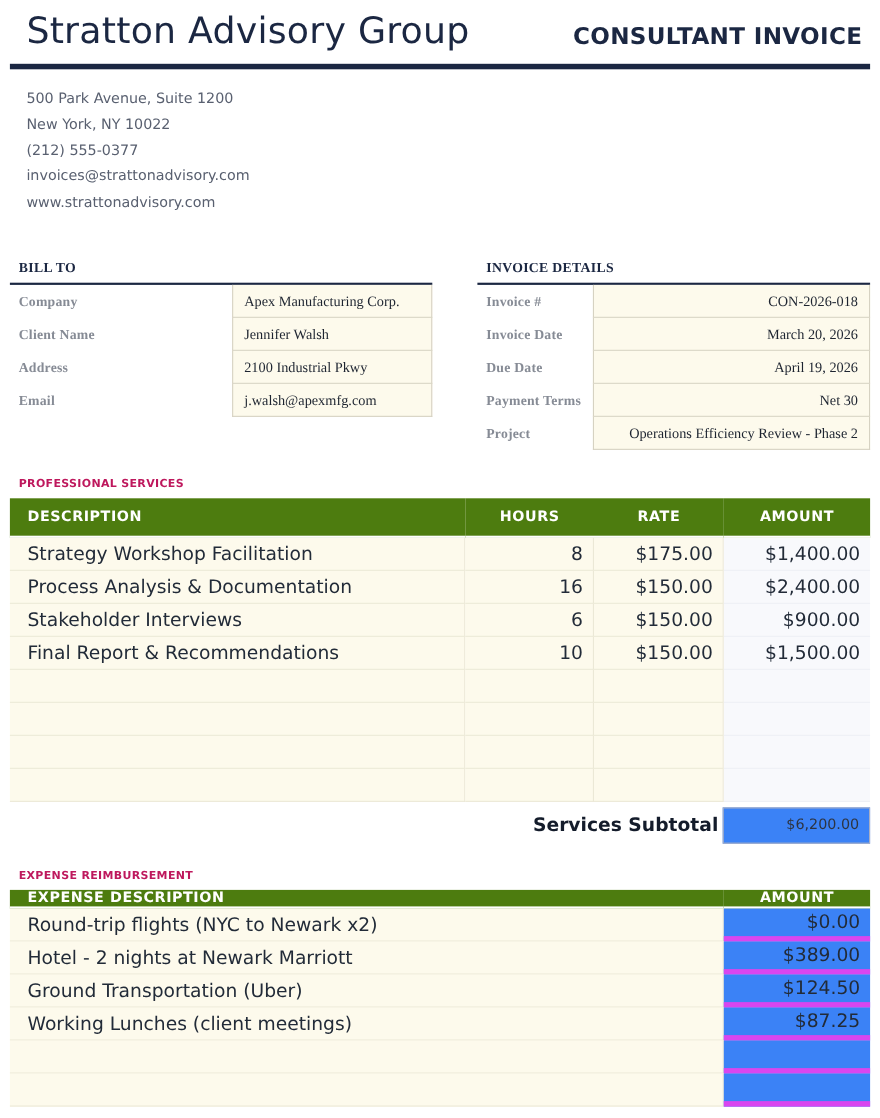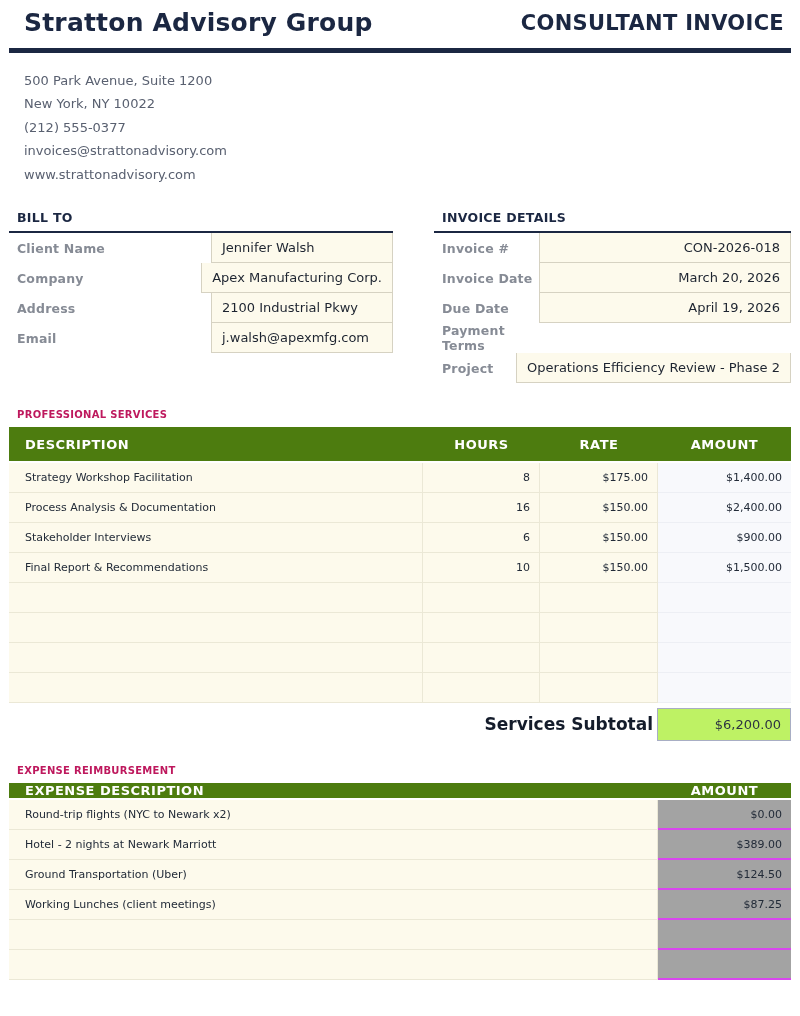--- a/index.html
+++ b/index.html
@@ -6,28 +6,28 @@
   html,body { background:#ffffff; }
   body {
     width:800px; height:1016px; overflow:hidden;
     font-family:"DejaVu Sans","Liberation Sans",sans-serif;
     color:#1e2735;
   }
   .page { width:800px; height:1016px; padding:6px 9px 0 9px; background:#fff; }
 
   
   .header-row { display:flex; justify-content:space-between; align-items:flex-end; padding:2px 7px 0 15px; }
-  .company-name { font-size:25px; font-weight:bold; color:#1b2742; letter-spacing:.2px; }
+  .company-name { font-size:33px; font-weight:normal; color:#1b2742; letter-spacing:.2px; }
   .doc-title { font-size:21px; font-weight:bold; color:#1b2742; letter-spacing:.3px; padding-bottom:2px; }
   .rule { height:5px; background:#1b2742; margin-top:11px; }
 
   .address { margin:16px 0 0 15px; font-size:13px; line-height:23.4px; color:#596070; }
 
   
-  .info-row { display:flex; margin-top:24px; }
+  .info-row { display:flex; margin-top:40px;font-family:Liberation Serif, serif; }
   .info-block.bill { width:384px; margin-right:41px; }
   .info-block.details { width:357px; }
   .section-head {
     font-size:12.5px; font-weight:bold; color:#1b2742; letter-spacing:.3px;
     padding:0 0 6px 8px; border-bottom:2.5px solid #1b2742;
   }
   .kv-field { display:flex; height:30px; align-items:stretch; }
   .kv-label {
     display:flex; align-items:center; padding-left:8px;
     font-size:12.5px; font-weight:bold; color:#868b95; letter-spacing:.2px;
@@ -50,31 +50,31 @@
     letter-spacing:.5px; border-bottom:2px solid #ffffff;
   }
   .svc thead th { height:36px; }
   .exp thead th { height:16px; }
   th.col-desc { text-align:left; padding-left:16px; }
   th.col-num { text-align:center; }
   .svc .col-desc { width:414px; } .svc .col-hours { width:117px; }
   .svc .col-rate { width:118px; } .svc .col-amount { width:133px; }
   .exp .col-desc { width:649px; } .exp .col-amount { width:133px; }
 
-  tbody td { height:30px; font-size:11px; color:#222b38; background:#fdfaec; border-bottom:1px solid #ebe8d6; }
+  tbody td { height:30px; font-size:17px; color:#222b38; background:#fdfaec; border-bottom:1px solid #ebe8d6; }
   td.c-desc { text-align:left; padding-left:16px; border-right:1px solid #ebe8d6; overflow:hidden; white-space:nowrap; }
   td.c-num  { text-align:right; padding-right:9px; border-right:1px solid #ebe8d6; }
   td.c-amt  { text-align:right; padding-right:9px; background:#f8f9fc; border-bottom:1px solid #edeff4; border-right:0; }
-  .exp td.c-amt { background:#a3a3a3; border-bottom:2px solid #d946ef; }
+  .exp td.c-amt { background:#3b82f6; border-bottom:5px solid #d946ef; }
 
   
   .subtotal-row { display:flex; justify-content:flex-end; align-items:center; margin-top:4px; height:34px; }
   .subtotal-label { font-size:17px; font-weight:bold; color:#141c2b; margin-right:4px; }
   .subtotal-box {
-    width:134px; height:33px; background:#bef264; border:1px solid #a8aec4;
+    width:134px; height:33px; background:#3b82f6; border:1px solid #a8aec4;
     display:flex; align-items:center; justify-content:flex-end;
     padding-right:9px; font-size:13px; color:#2d3442;
   }
   .expenses { margin-top:0; }
   .expenses .tbl-title { margin-top:24px; }
 </style>
 </head>
 <body>
 
 <div class="page">
@@ -91,28 +91,28 @@
     <div>(212) 555-0377</div>
     <div>invoices@strattonadvisory.com</div>
     <div>www.strattonadvisory.com</div>
   </div>
 
   <div class="info-row">
 
     <div class="info-block bill">
       <div class="section-head">BILL TO</div>
       <div class="kv-field">
+        <div class="kv-label">Company</div>
+        <div class="kv-value">Apex Manufacturing Corp.</div>
+      </div>
+      <div class="kv-field">
         <div class="kv-label">Client Name</div>
         <div class="kv-value">Jennifer Walsh</div>
       </div>
       <div class="kv-field">
-        <div class="kv-label">Company</div>
-        <div class="kv-value">Apex Manufacturing Corp.</div>
-      </div>
-      <div class="kv-field">
         <div class="kv-label">Address</div>
         <div class="kv-value">2100 Industrial Pkwy</div>
       </div>
       <div class="kv-field">
         <div class="kv-label">Email</div>
         <div class="kv-value">j.walsh@apexmfg.com</div>
       </div>
     </div>
 
     <div class="info-block details">
@@ -124,20 +124,21 @@
       <div class="kv-field">
         <div class="kv-label">Invoice Date</div>
         <div class="kv-value">March 20, 2026</div>
       </div>
       <div class="kv-field">
         <div class="kv-label">Due Date</div>
         <div class="kv-value">April 19, 2026</div>
       </div>
       <div class="kv-field">
         <div class="kv-label">Payment Terms</div>
+        <div class="kv-value">Net 30</div>
       </div>
       <div class="kv-field">
         <div class="kv-label">Project</div>
         <div class="kv-value">Operations Efficiency Review - Phase 2</div>
       </div>
     </div>
   </div>
 
   <div class="services">
     <div class="tbl-title">PROFESSIONAL SERVICES</div>

